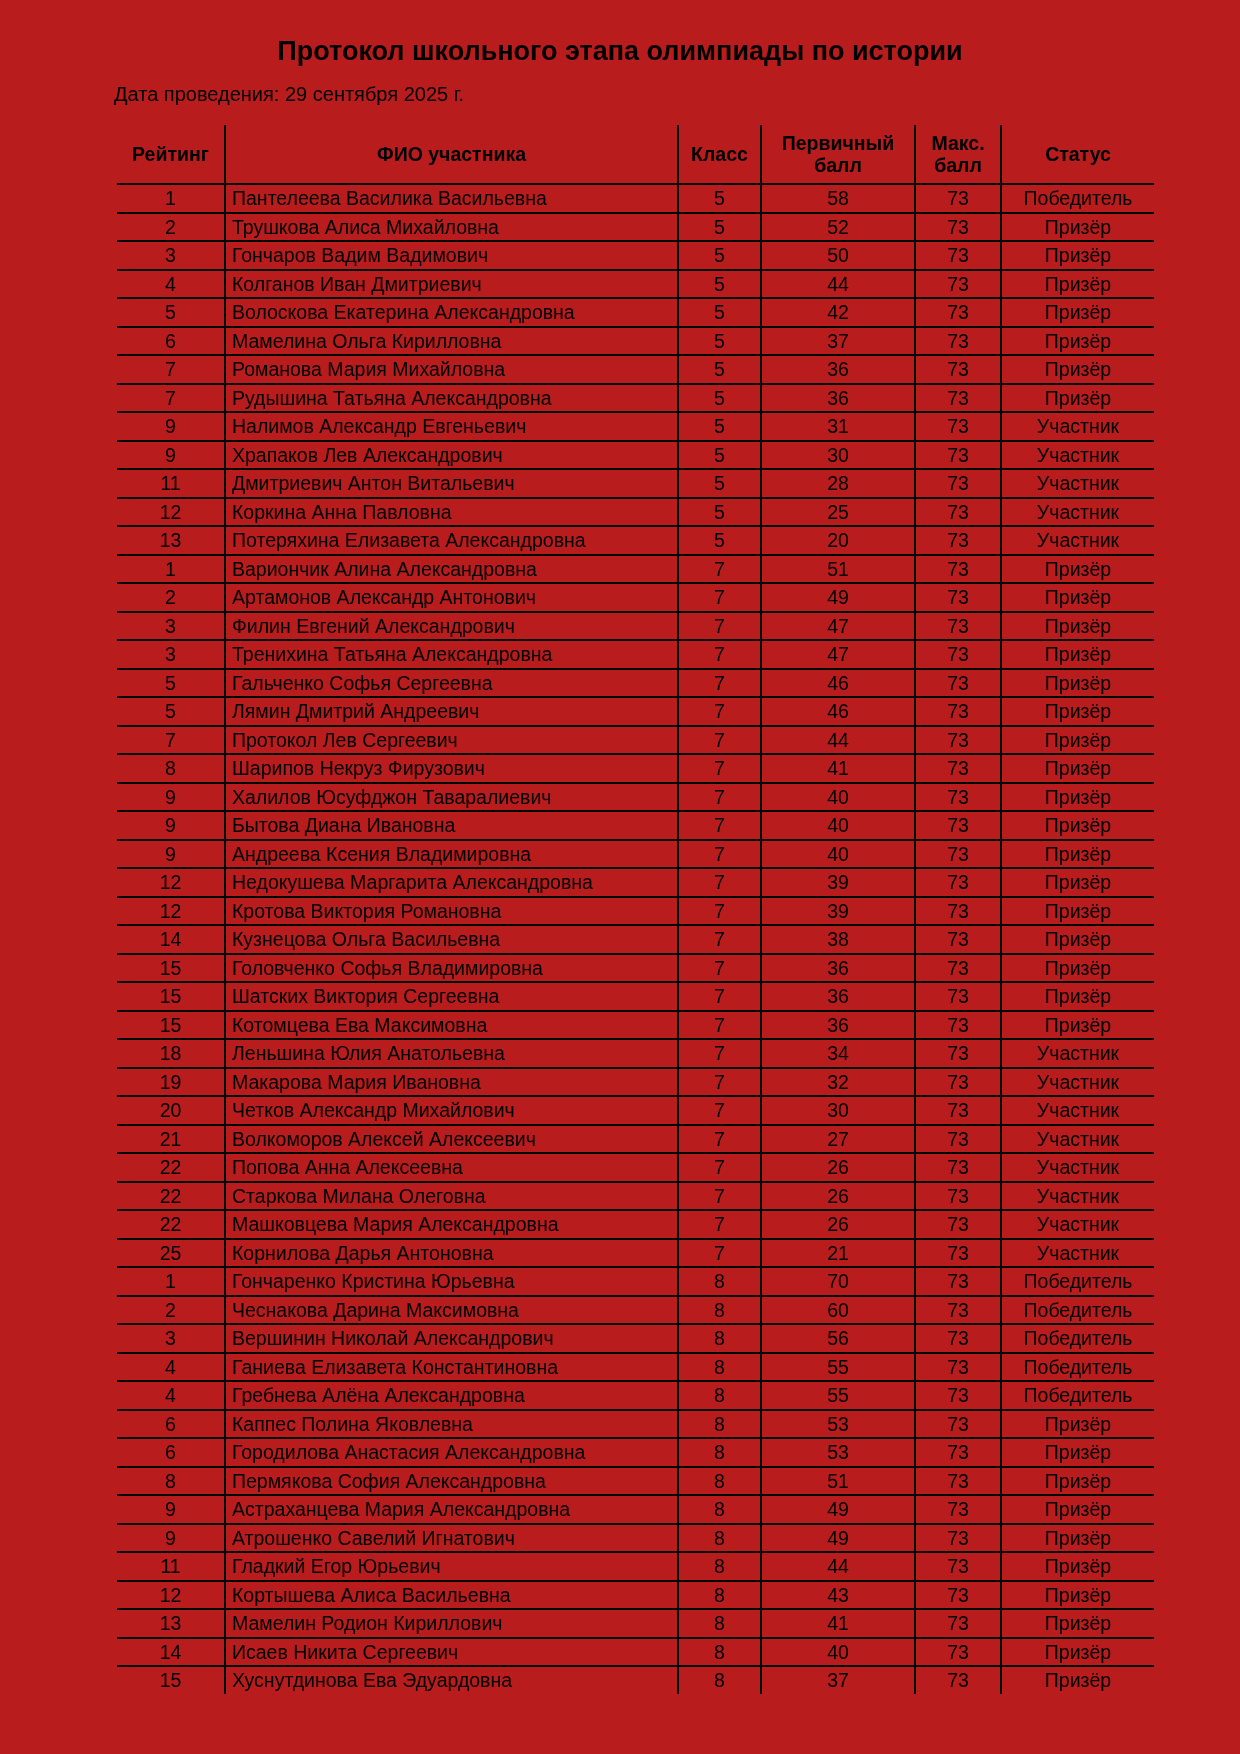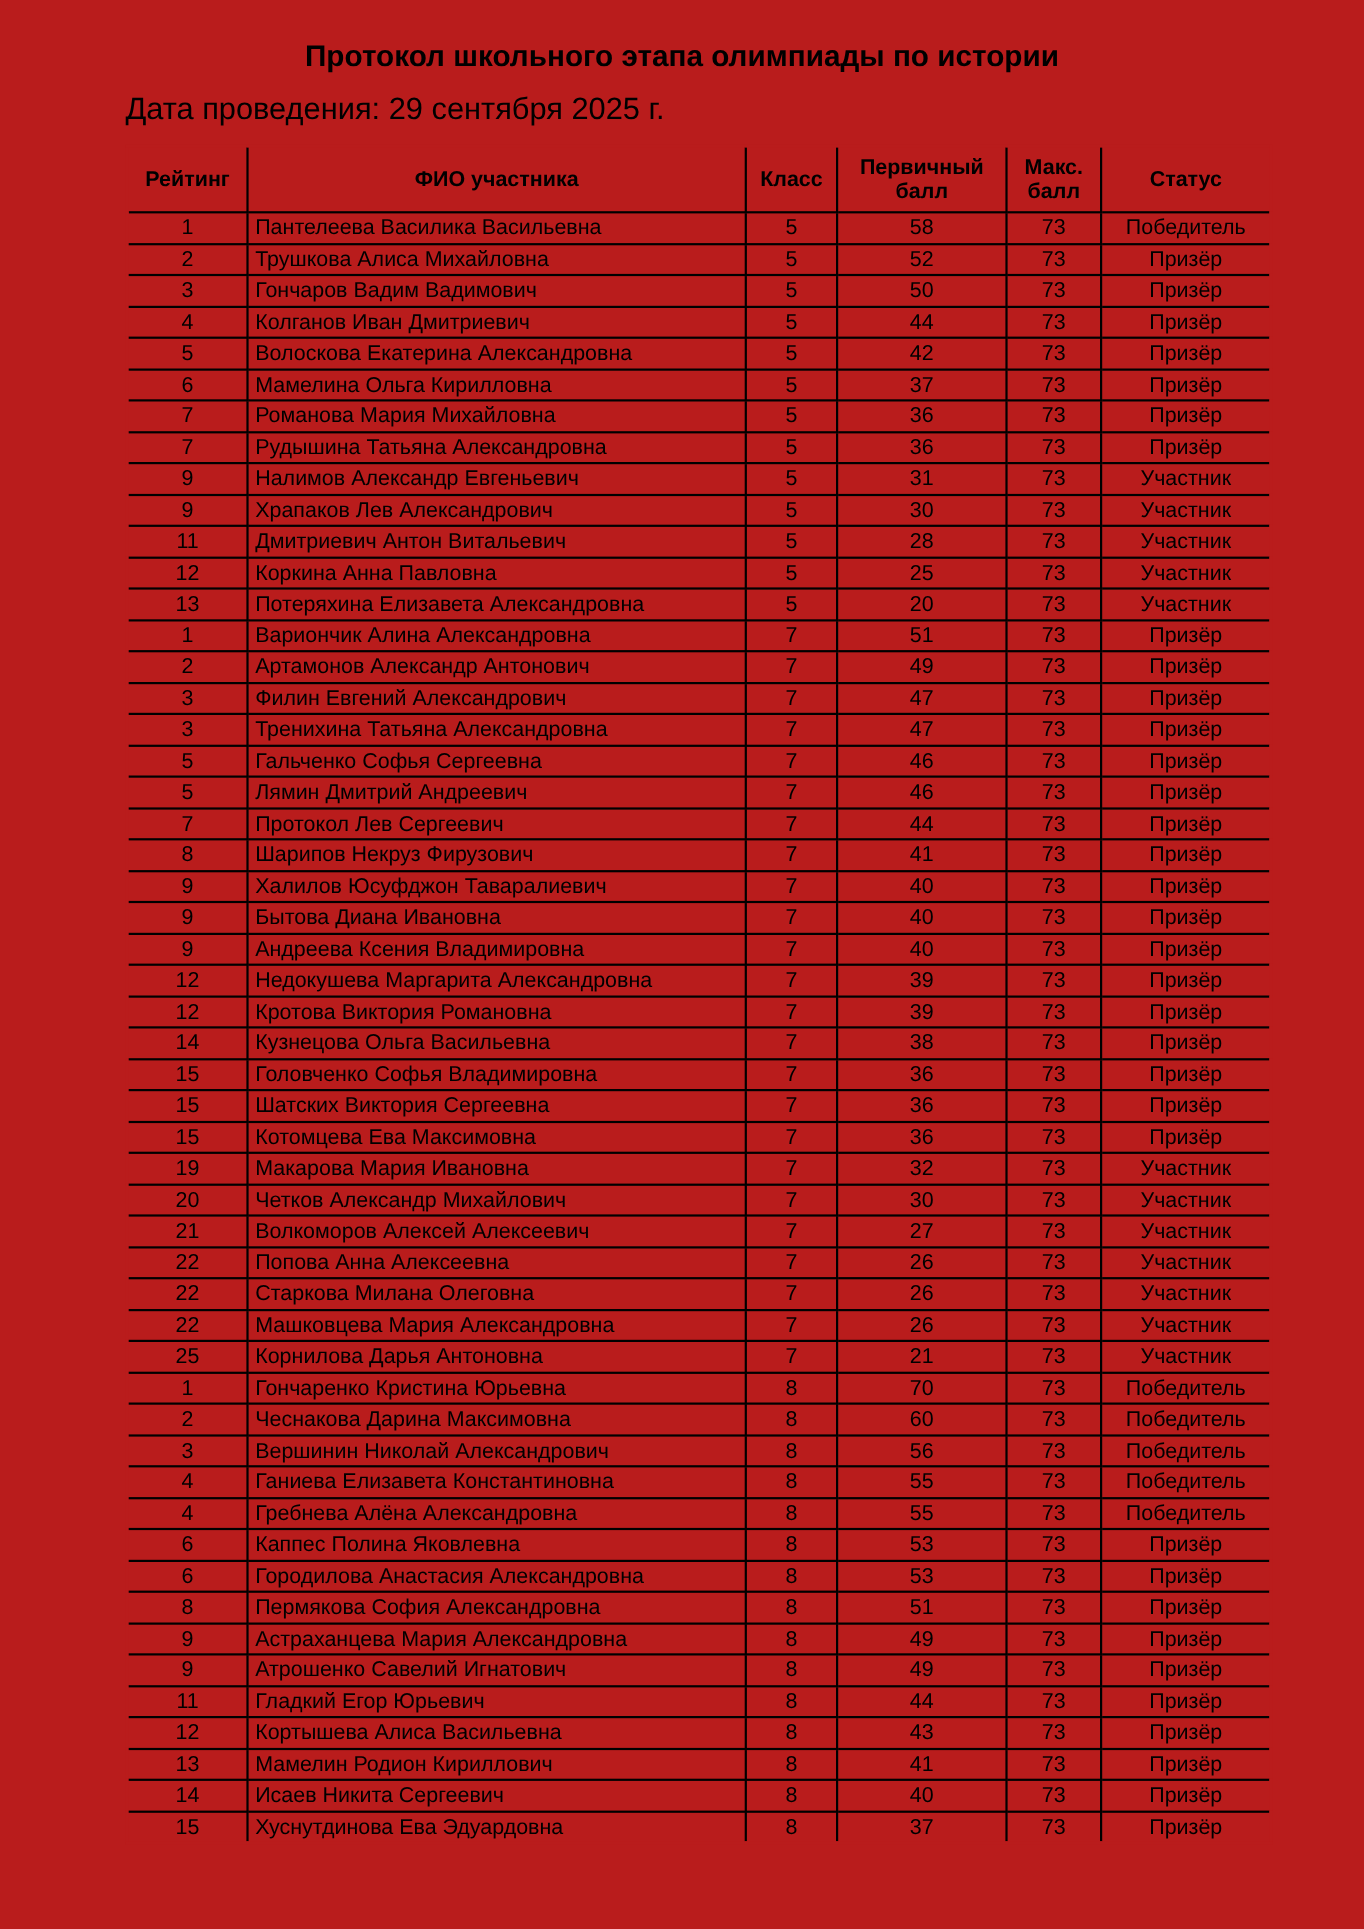--- a/index.html
+++ b/index.html
@@ -18,21 +18,21 @@
   }
   .doc-title {
     padding-top: 36px;
     text-align: center;
     font-size: 27px;
     font-weight: bold;
     letter-spacing: 0px;
   }
   .date-line {
     margin: 16px 0 16px 114px;
-    font-size: 28px;
+    font-size: 20px;
   }
   table.results {
     border-collapse: collapse;
     table-layout: fixed;
     width: 1013px;
     margin-left: 114px;
     border: 3px solid #b91c1c;
   }
   table.results th, table.results td {
     border: 2px solid #000;
@@ -320,20 +320,28 @@
         </tr>
         <tr>
           <td class="col-rating">15</td>
           <td class="col-name">Котомцева Ева Максимовна</td>
           <td class="col-grade">7</td>
           <td class="col-score">36</td>
           <td class="col-max">73</td>
           <td class="col-status">Призёр</td>
         </tr>
         <tr>
+          <td class="col-rating">18</td>
+          <td class="col-name">Леньшина Юлия Анатольевна</td>
+          <td class="col-grade">7</td>
+          <td class="col-score">34</td>
+          <td class="col-max">73</td>
+          <td class="col-status">Участник</td>
+        </tr>
+        <tr>
           <td class="col-rating">19</td>
           <td class="col-name">Макарова Мария Ивановна</td>
           <td class="col-grade">7</td>
           <td class="col-score">32</td>
           <td class="col-max">73</td>
           <td class="col-status">Участник</td>
         </tr>
         <tr>
           <td class="col-rating">20</td>
           <td class="col-name">Четков Александр Михайлович</td>

